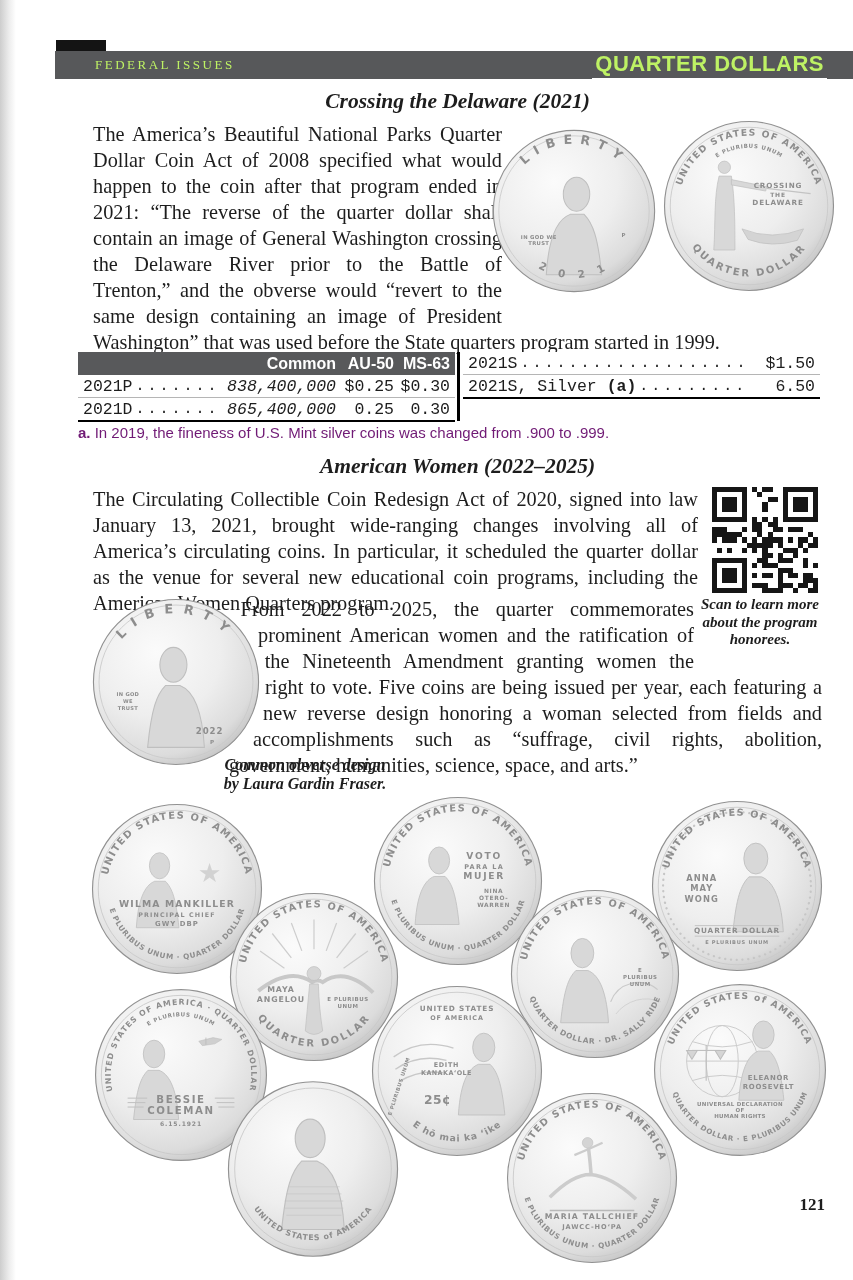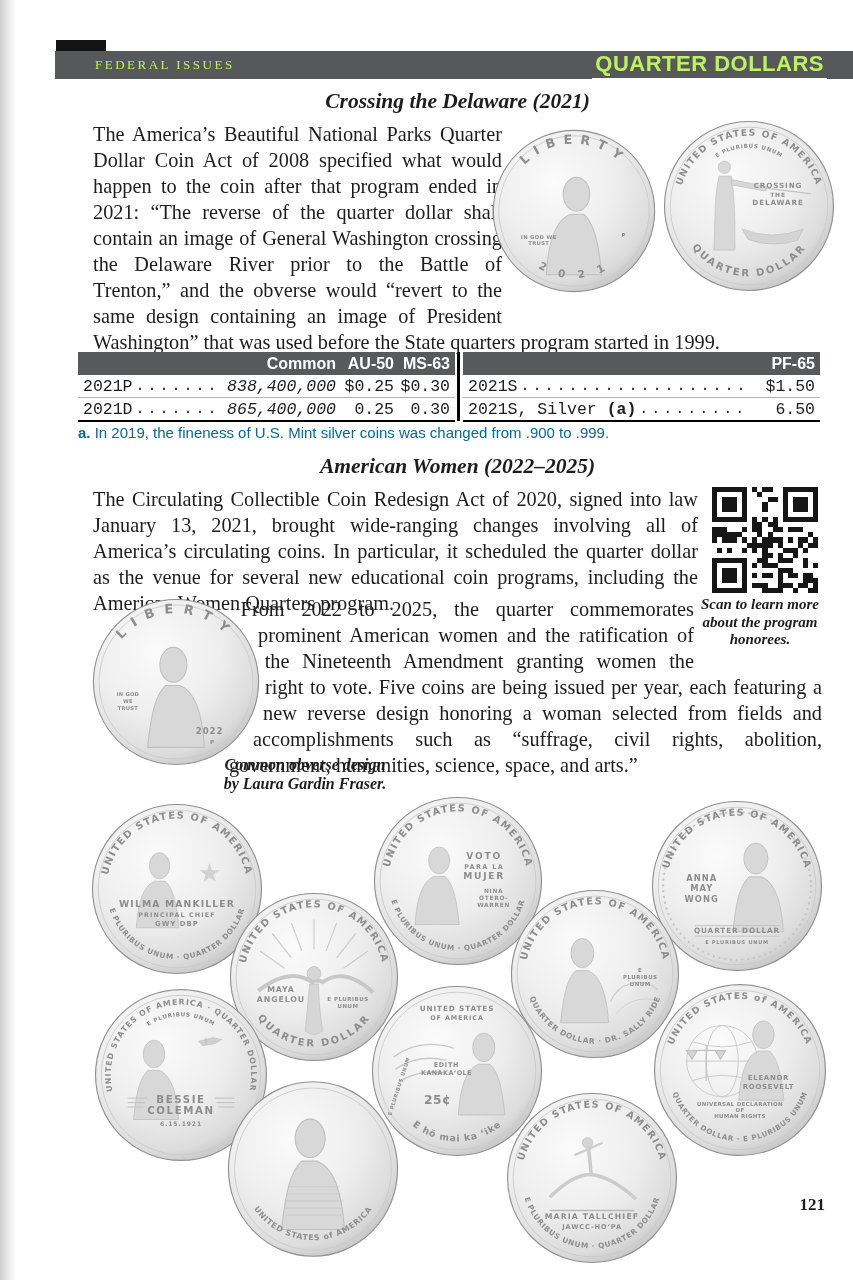--- a/index.html
+++ b/index.html
@@ -38,21 +38,21 @@
   .flexfill{flex:1;}
   .lbl{white-space:nowrap;}
   .dots{flex:1;overflow:hidden;white-space:nowrap;letter-spacing:3px;margin:0 3px;font-size:15px;color:#222;}
   .c-mint{width:112px;text-align:right;}
   .trow .c-mint{font-style:italic;}
   .c-au{width:58px;text-align:right;}
   .c-ms{width:56px;text-align:right;}
   .c-pf{width:62px;text-align:right;}
   .vdivider{position:absolute;left:457px;top:352px;width:2.5px;height:69px;background:#000;}
   .footnote{position:absolute;left:78px;top:424px;width:720px;
-        font-family:"Liberation Sans",sans-serif;font-size:15px;color:#0369a1;}
+        font-family:"Liberation Sans",sans-serif;font-size:15px;color:#701a75;}
   .footnote b{font-weight:bold;}
   .qr{position:absolute;left:712px;top:487px;width:106px;height:106px;}
   .qrcap{position:absolute;left:694px;top:596px;width:132px;text-align:center;
         font:italic bold 15px/17.5px "Liberation Serif",serif;}
   .obvcap{position:absolute;left:150px;top:755px;width:310px;text-align:center;
         font:italic bold 16px/19px "Liberation Serif",serif;}
   .pagenum{position:absolute;right:28px;top:1195px;font:bold 17px "Liberation Serif",serif;}
   #coins{position:absolute;left:0;top:0;width:853px;height:1280px;pointer-events:none;}
 </style>
 </head>
@@ -93,24 +93,20 @@
        <span class="lbl">2021D</span>
        <span class="dots">................................................................................</span>
        <span class="c-mint">865,400,000</span>
        <span class="c-au">0.25</span>
        <span class="c-ms">0.30</span>
      </div>
       </div>
   </div>
 
   <div class="tbl tbl-right">
-    <div class="thead">
-      <span class="flexfill"></span>
-      <span class="c-pf">PF-65</span>
-    </div>
     <div id="tbody-right">
         <div class="trow">
        <span class="lbl">2021S</span>
        <span class="dots">................................................................................</span>
        <span class="c-pf">$1.50</span>
      </div>
         <div class="trow">
        <span class="lbl">2021S, Silver <b>(a)</b></span>
        <span class="dots">................................................................................</span>
        <span class="c-pf">6.50</span>

